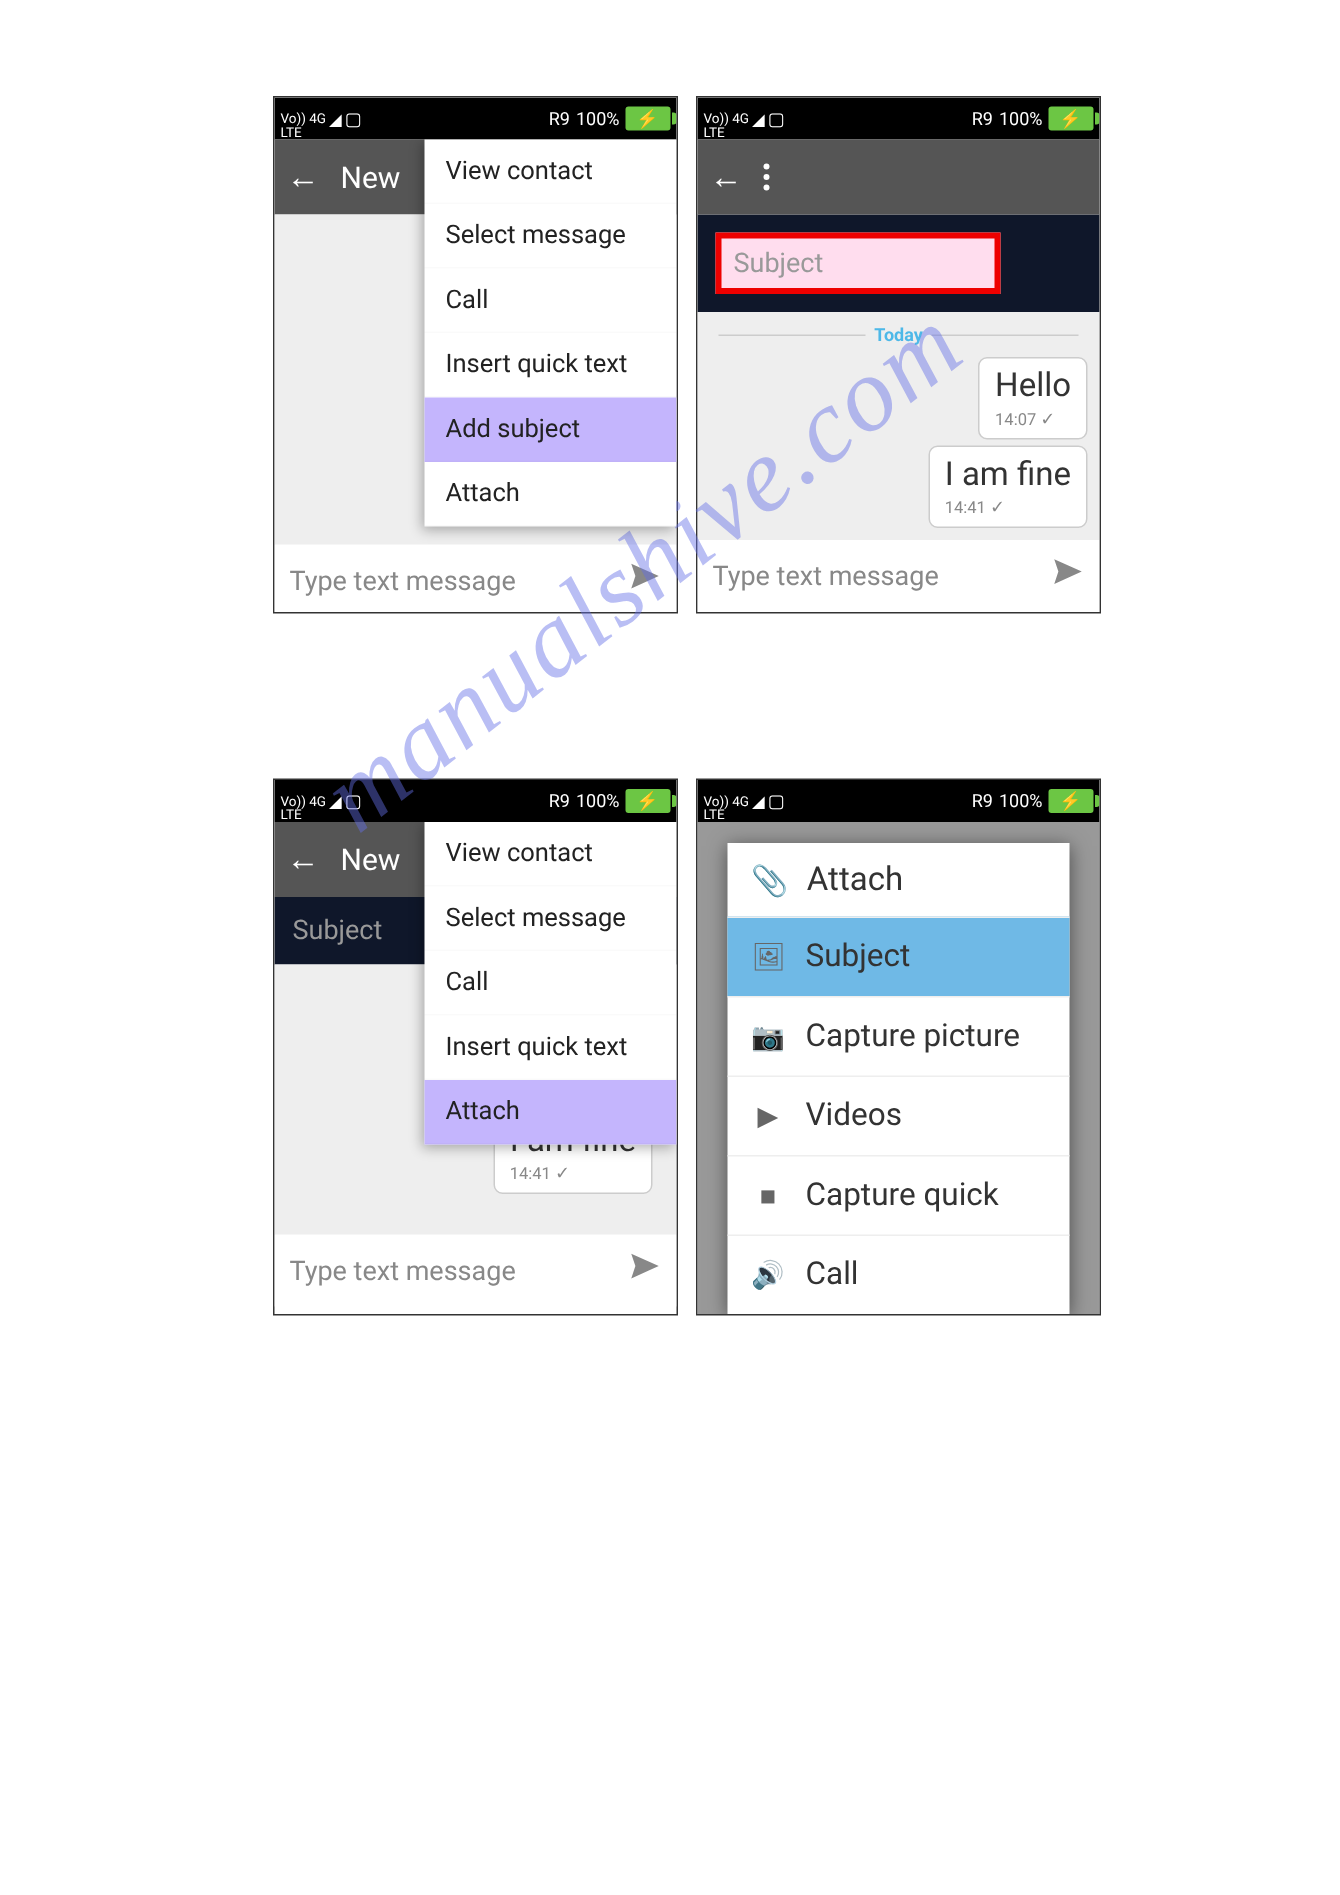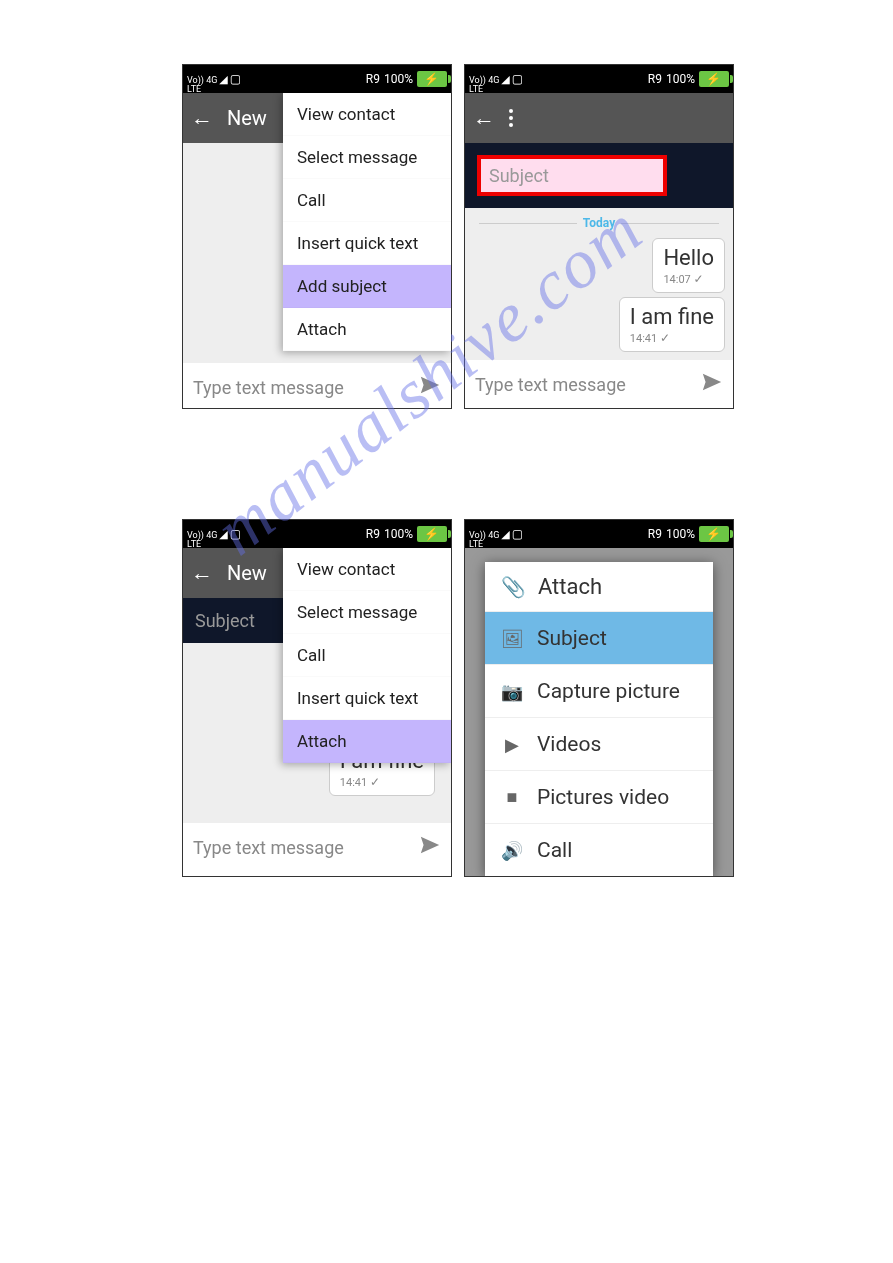--- a/index.html
+++ b/index.html
@@ -233,21 +233,21 @@
         <div class="attach-item">
           <span class="attach-icon">📷</span>
           <span>Capture picture</span>
         </div>
         <div class="attach-item">
           <span class="attach-icon">▶</span>
           <span>Videos</span>
         </div>
         <div class="attach-item">
           <span class="attach-icon">■</span>
-          <span>Pictures video</span>
+          <span>Capture quick</span>
         </div>
         <div class="attach-item">
           <span class="attach-icon">🔊</span>
           <span>Call</span>
         </div>
       </div>
     </div>
 
   </div>
 </div>

